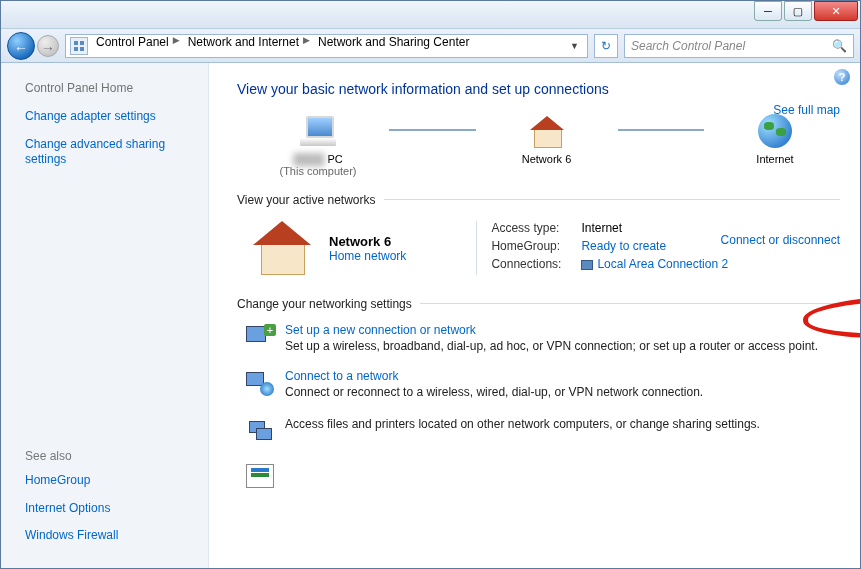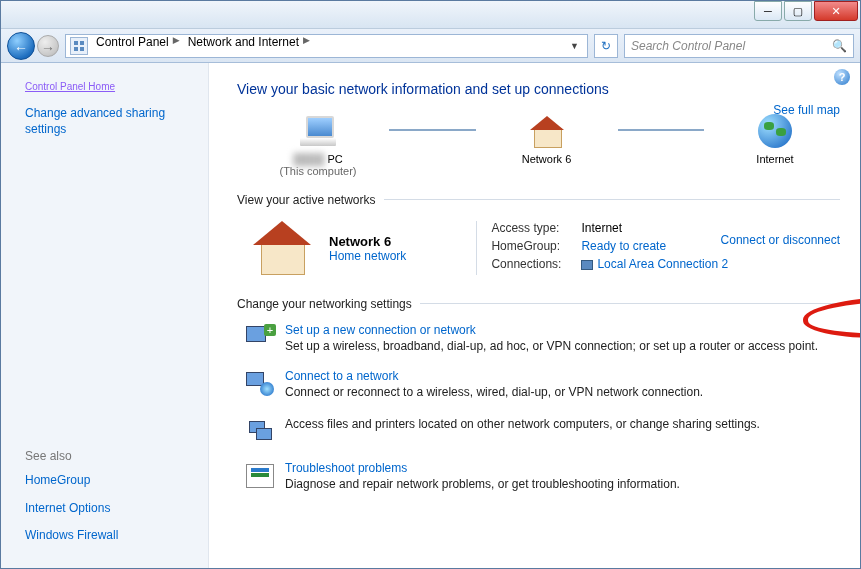--- a/index.html
+++ b/index.html
@@ -22,21 +22,21 @@
 .crumb { padding: 0 4px; display: inline-flex; height: 100%; }
 .crumb .sep { color: #666; margin-left: 4px; font-size: 9px; }
 .addrdrop { margin-left: auto; color: #444; font-size: 9px; padding: 0 4px; }
 .refreshbtn { width: 24px; height: 24px; border: 1px solid #9cb6d6; background: #fff; display: inline-flex; justify-content: center; align-items: center; color: #1f6fc0; font-size: 12px; }
 .searchbox { width: 230px; height: 24px; margin-left: 6px; border: 1px solid #9cb6d6; background: #fff; display: flex; align-items: center; padding: 0 6px; color: #888; font-style: italic; }
 .searchbox .sicon { margin-left: auto; color: #1f6fc0; font-style: normal; }
 
 
 .content { display: flex; height: 505px; background: #fff; }
 .sidebar { width: 208px; background: #f1f5fa; padding: 18px 16px 12px 24px; position: relative; border-right: 1px solid #e0e6ee; }
-.sidebar h4 { color: #8b5cf6; font-size: 10px; font-weight: normal; margin-bottom: 14px; text-decoration: underline; }
+.sidebar h4 { color: #737373; font-size: 12px; font-weight: normal; margin-bottom: 14px; }
 .sidebar a { display: block; color: #0066cc; text-decoration: none; font-size: 12px; margin-bottom: 12px; line-height: 1.3; }
 .seealso { position: absolute; bottom: 12px; left: 24px; right: 16px; }
 .seealso .hdr { color: #777; margin-bottom: 10px; }
 
 .main { flex: 1; padding: 16px 20px 10px 14px; position: relative; overflow: hidden; }
 .help { position: absolute; top: 6px; right: 10px; width: 16px; height: 16px; border-radius: 50%; background: radial-gradient(circle at 35% 30%, #bfe0ff, #2a7acc); color: #fff; font-size: 11px; display: flex; justify-content: center; align-items: center; font-weight: bold; }
 h1.hdr { color: #003399; font-size: 14px; font-weight: normal; margin: 2px 0 14px 14px; }
 
 .netmap { display: flex; align-items: center; margin: 0 0 10px 30px; }
 .mapnode { text-align: center; width: 130px; font-size: 11px; }
@@ -127,32 +127,36 @@
           </svg>
       </span>
       <span class="crumb">
           <span>Control Panel</span>
           <span class="sep">▶</span>
         </span>
       <span class="crumb">
           <span>Network and Internet</span>
           <span class="sep">▶</span>
         </span>
+      <span class="crumb">
+          <span>Network and Sharing Center</span>
+        </span>
       <span class="addrdrop">▼</span>
     </div>
     <div class="refreshbtn">↻</div>
     <div class="searchbox">
       <span>Search Control Panel</span>
       <span class="sicon">🔍</span>
     </div>
   </div>
 
   <div class="content">
     <div class="sidebar">
       <h4>Control Panel Home</h4>
+      <a>Change adapter settings</a>
       <a>Change advanced sharing settings</a>
       <div class="seealso">
         <div class="hdr">See also</div>
         <a>HomeGroup</a>
         <a>Internet Options</a>
         <a>Windows Firewall</a>
       </div>
     </div>
 
     <div class="main">
@@ -237,20 +241,19 @@
         <div class="task">
           <div class="taskicon">
               <div class="ti3"></div>
             </div>
           <div class="taskbody"><div class="desc">Access files and printers located on other network computers, or change sharing settings.</div></div>
         </div>
         <div class="task">
           <div class="taskicon">
               <div class="ti4"></div>
             </div>
-          <div class="taskbody"><a>Troubleshoot problems</a><div class="desc">Diagnose and repair network problems, or get troubleshooting information.</div></div>
         </div>
       </div>
 
       <div class="redcircle"></div>
     </div>
   </div>
 </div>
 
 </body></html>

